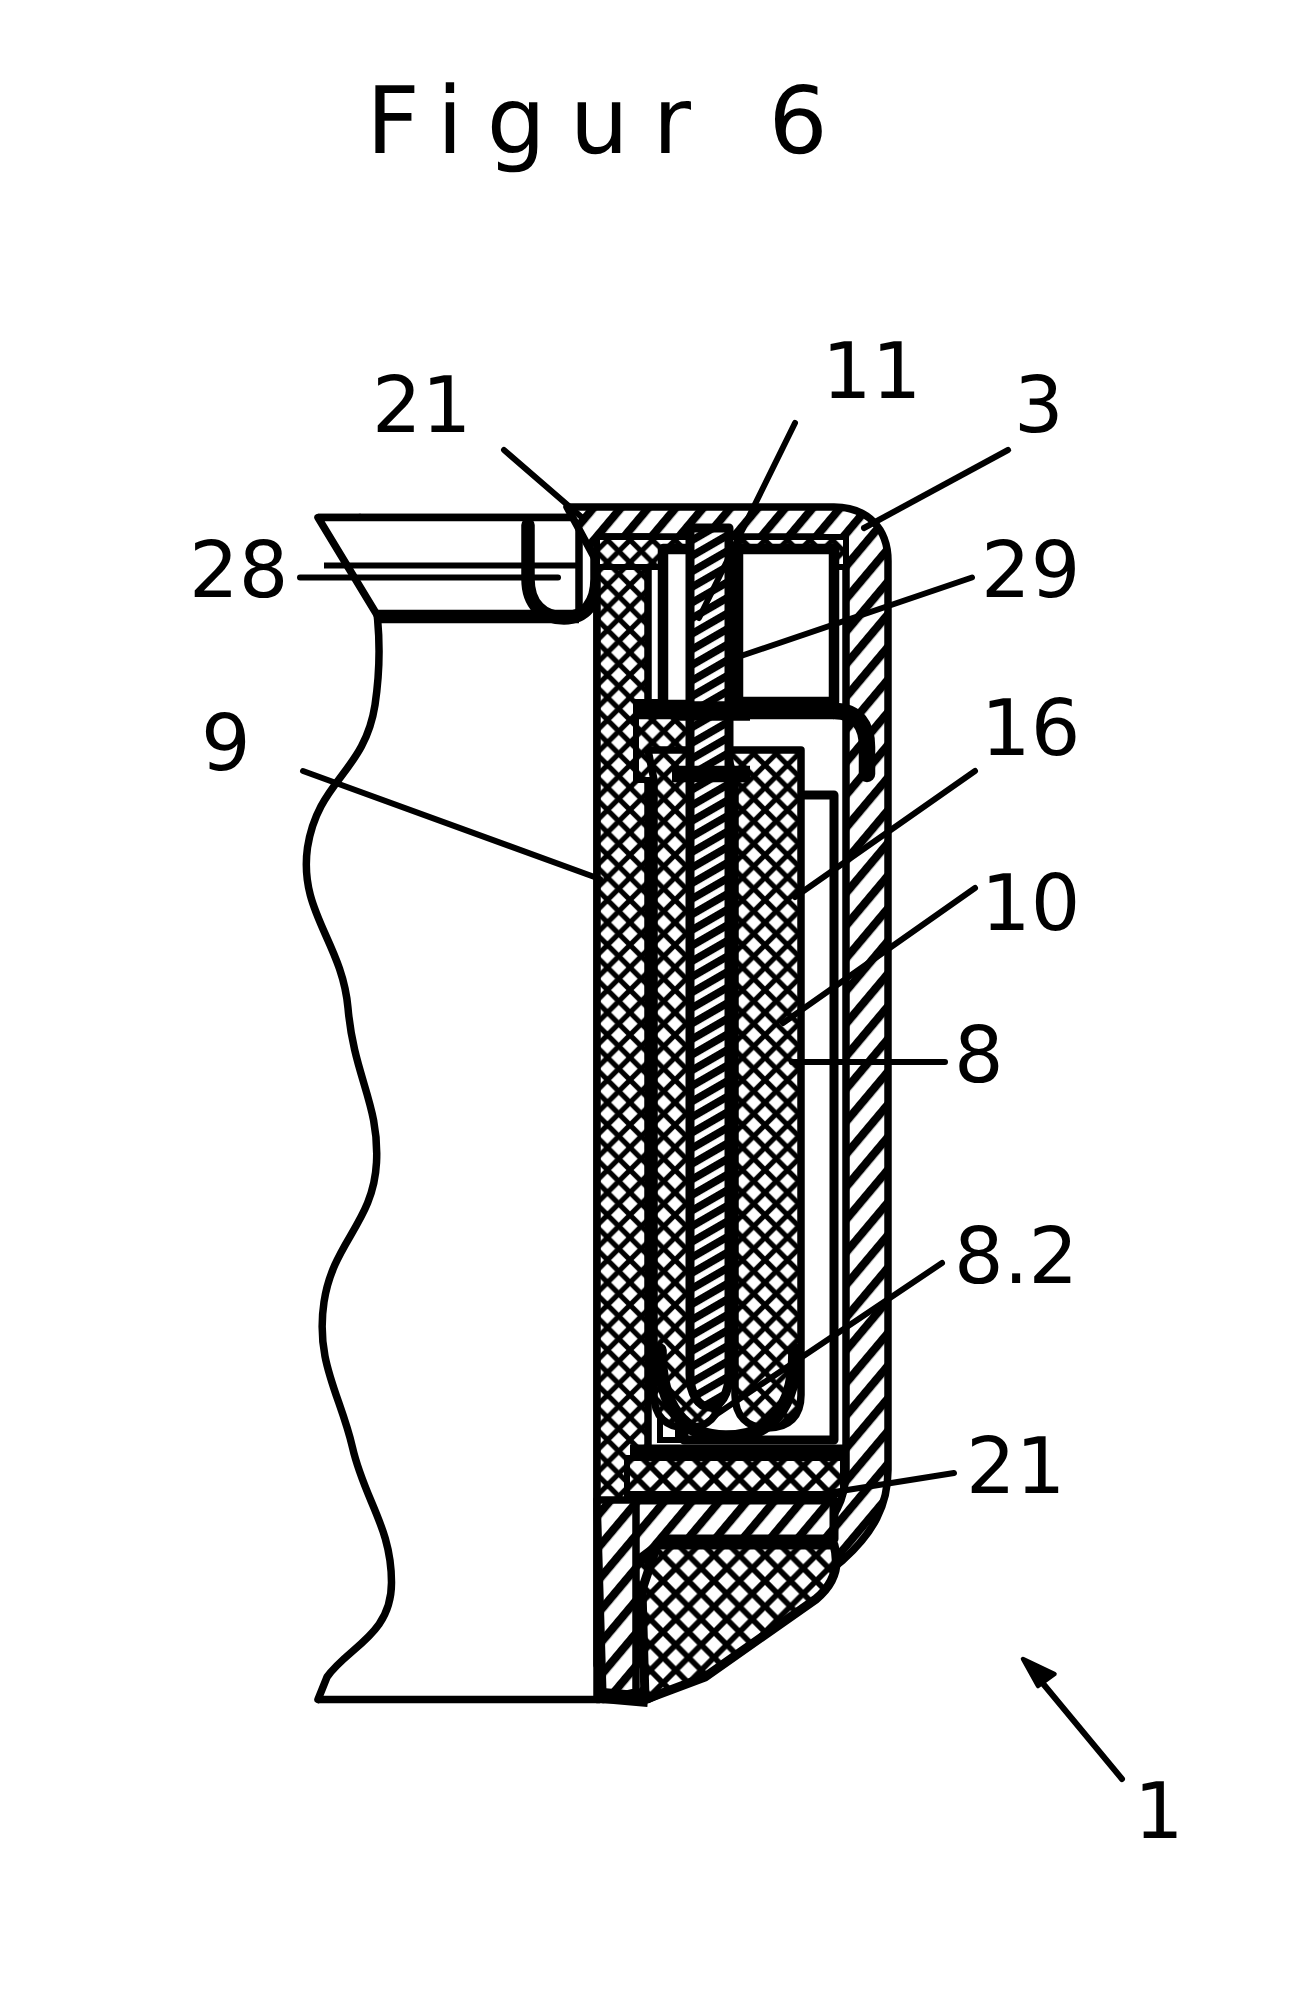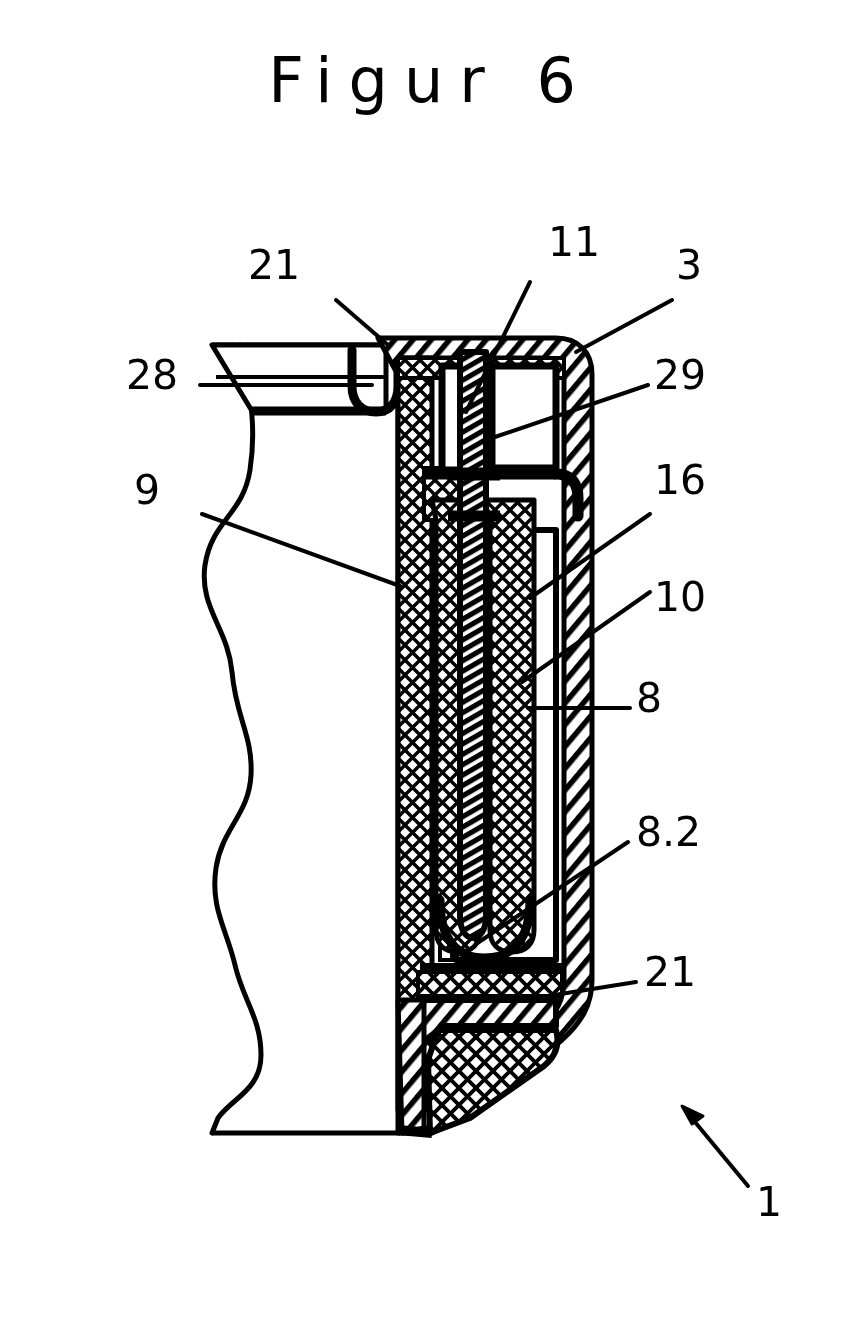--- a/index.html
+++ b/index.html
@@ -27,26 +27,25 @@
     left: 0;
     top: 44px;
     width: 812px;
     text-align: center;
     font-family: "DejaVu Sans", sans-serif;
     font-size: 62px;
     font-weight: 400;
     letter-spacing: 16px;
     color: #000000;
     white-space: pre;
-    margin-left: 24px;
   }
   .ref-label {
     position: absolute;
     font-family: "DejaVu Sans", sans-serif;
-    font-size: 41px;
+    font-size: 52px;
     font-weight: 400;
     color: #000000;
     line-height: 1;
     white-space: pre;
   }
   svg.drawing {
     position: absolute;
     left: 0;
     top: 0;
     width: 864px;

